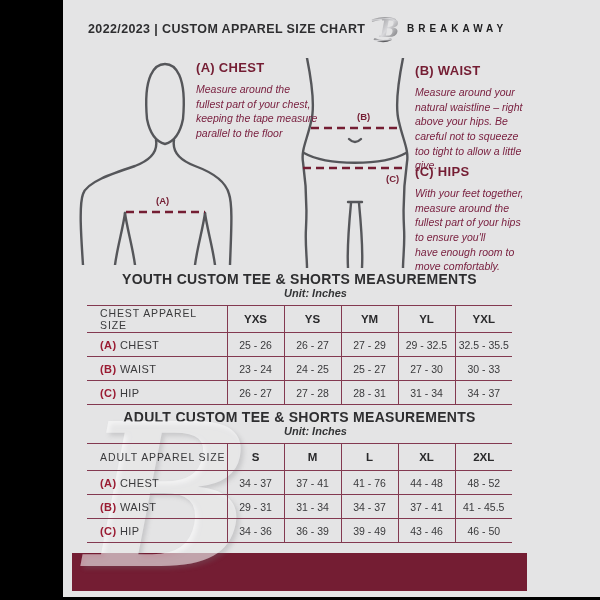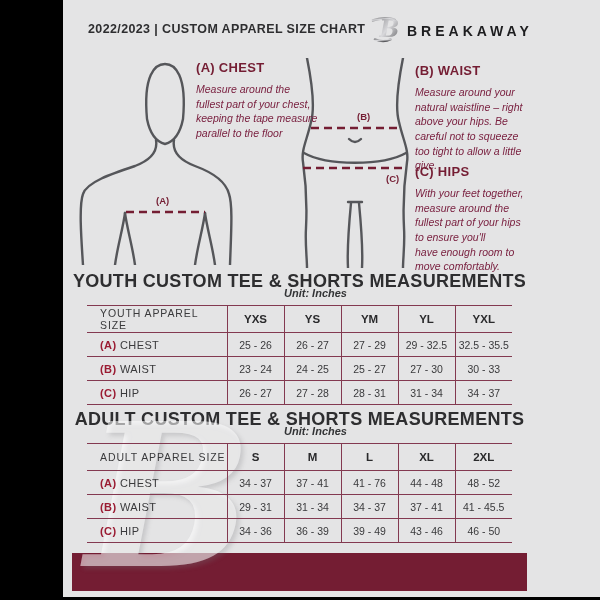--- a/index.html
+++ b/index.html
@@ -13,38 +13,38 @@
   }
   
   .hdr-title{
     position:absolute;left:25px;top:21px;
     font-size:13px;font-weight:bold;color:#2E2E30;letter-spacing:.4px;
     transform:scaleX(.96);transform-origin:left;white-space:nowrap;
   }
   .logo{position:absolute;left:308px;top:13px;width:32px;height:30px;}
   .brand{
     position:absolute;left:344px;top:23px;
-    font-size:14px;font-weight:bold;color:#1D1D1F;letter-spacing:4px;white-space:nowrap;
+    font-size:10px;font-weight:bold;color:#1D1D1F;letter-spacing:4px;white-space:nowrap;
   }
   
   .figA{position:absolute;left:10px;top:57px;}
   .figB{position:absolute;left:228px;top:58px;}
   .outline{fill:none;stroke:#55565A;stroke-width:2.4;stroke-linecap:round;}
   .dash{fill:none;stroke:#741D33;stroke-width:2.4;stroke-dasharray:8 5;}
   .dash-label{font-family:"Liberation Sans",sans-serif;font-size:9.5px;font-weight:bold;fill:#741D33;}
   
   .instr{position:absolute;}
   .instr h3{margin:0 0 7px 0;font-size:13px;font-weight:bold;color:#741D33;letter-spacing:.3px;}
   .instr p{margin:0;font-size:10.5px;font-style:italic;color:#7A2140;line-height:1.4;white-space:pre-line;}
   .instr-chest{left:133px;top:60px;width:122px;}
   .instr-waist{left:352px;top:63px;width:115px;}
   .instr-hips{left:352px;top:164px;width:115px;}
   
   .sec-title{position:absolute;left:0;width:473px;text-align:center;
-    font-size:18px;font-weight:bold;color:#2E2E30;letter-spacing:.3px;}
+    font-size:14px;font-weight:bold;color:#2E2E30;letter-spacing:.3px;}
   .sec-unit{position:absolute;left:16px;width:473px;text-align:center;
     font-size:11px;font-style:italic;font-weight:bold;color:#333436;}
   .youth-title{top:271px;} .youth-unit{top:287px;}
   .adult-title{top:409px;} .adult-unit{top:425px;}
   table.size-table{
     position:absolute;left:24px;width:425px;border-collapse:collapse;
     table-layout:fixed;z-index:2;
   }
   .youth-table{top:305px;} .adult-table{top:443px;}
   .size-table col.c-label{width:140px;}
@@ -139,21 +139,21 @@
     <colgroup>
         <col class="c-label">
         <col class="c-size">
         <col class="c-size">
         <col class="c-size">
         <col class="c-size">
         <col class="c-size">
       </colgroup>
     <tbody>
         <tr>
-      <th class="lbl">YOUTH APPAREL SIZE</th>
+      <th class="lbl">CHEST APPAREL SIZE</th>
       <th>YXS</th>
       <th>YS</th>
       <th>YM</th>
       <th>YL</th>
       <th>YXL</th>
     </tr>
     <tr>
       <td class="lbl"><span class="pfx">(A)</span> <span class="nm">CHEST</span></td>
       <td>25 - 26</td>
       <td>26 - 27</td>

